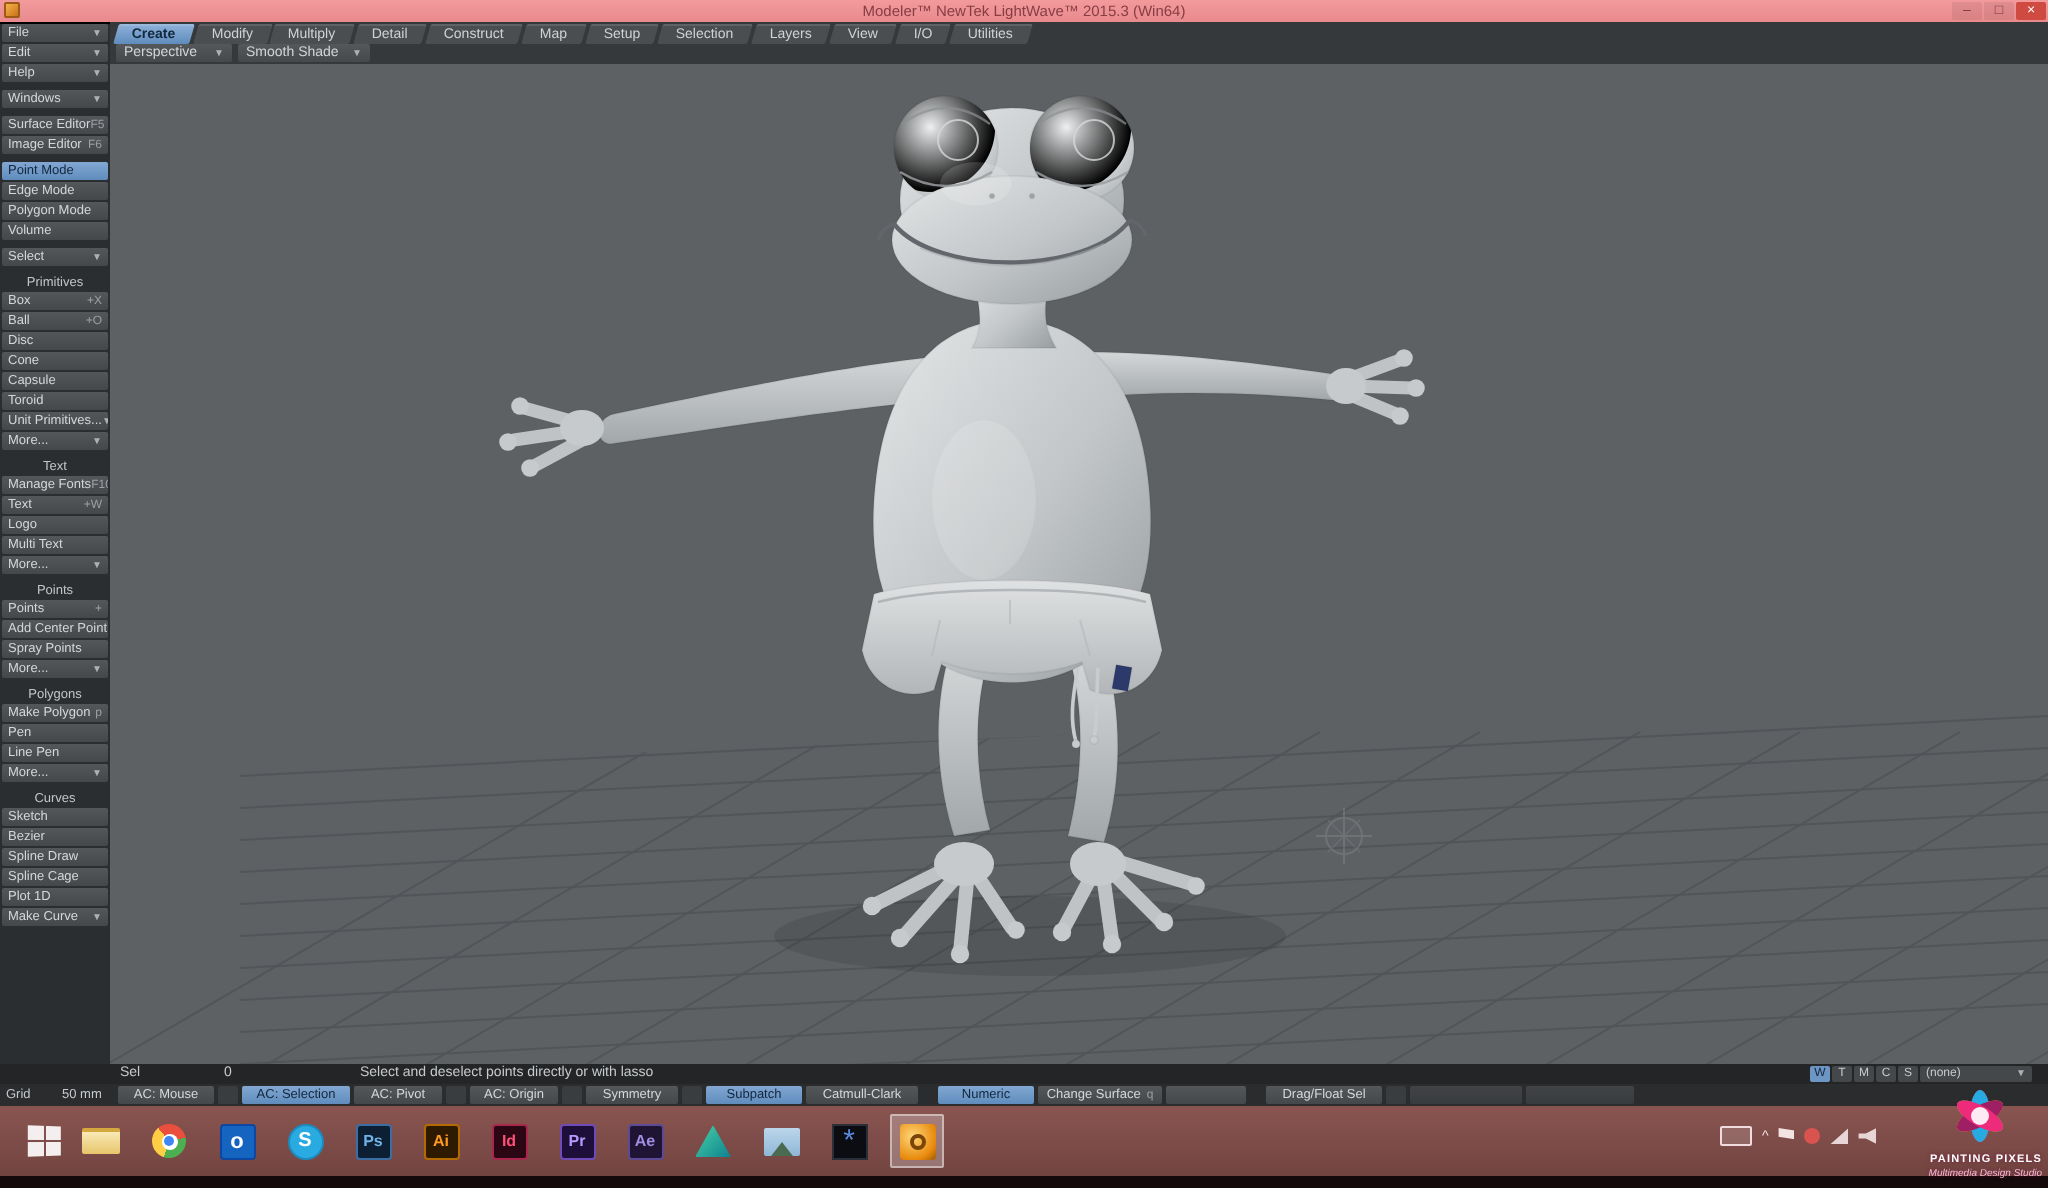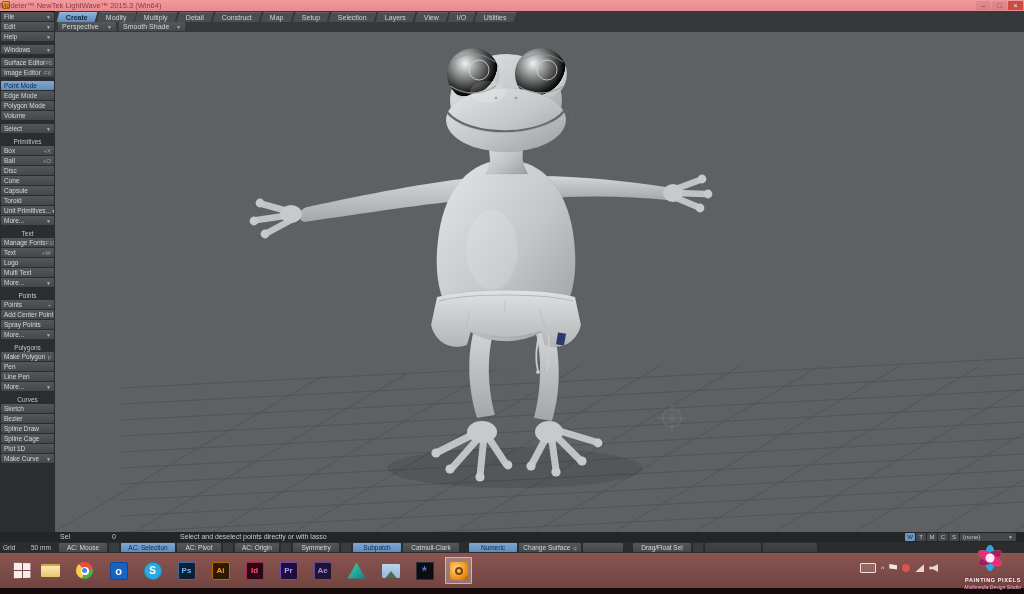--- a/index.html
+++ b/index.html
@@ -3,21 +3,21 @@
 <meta charset="utf-8">
 <style>
   *{box-sizing:border-box;margin:0;padding:0}
   html,body{width:1024px;height:594px;overflow:hidden}
   body{position:relative;font-family:"Liberation Sans",sans-serif;background:#000;-webkit-font-smoothing:antialiased}
   .abs{position:absolute}
 
   
   .titlebar{left:0;top:0;width:1024px;height:11px;background:linear-gradient(#f29a9c,#e98a8d);z-index:5}
   .appicon{left:2px;top:1px;width:8px;height:8px;background:linear-gradient(135deg,#f5b24a,#c9731a);border:1px solid #9c5a14;border-radius:1px}
-  .wtitle{left:0;top:0;width:1024px;height:11px;text-align:left;font-size:7.5px;line-height:11px;color:#873e43}
+  .wtitle{left:0;top:0;width:1024px;height:11px;text-align:center;font-size:7.5px;line-height:11px;color:#873e43}
   .winbtns{right:1px;top:1px;display:flex;gap:1px}
   .wb{width:15px;height:9px;display:flex;align-items:center;justify-content:center;font-size:7px;color:#7d383c;background:rgba(0,0,0,.07);border-radius:1px}
   .wb.close{background:#cf4a40;color:#fff}
 
   
   .menurow1{left:55px;top:11px;right:0;height:11px;background:#36393b;z-index:4}
   .tabs{position:absolute;left:3px;top:1px;display:flex;gap:2px}
   .tab{height:10px;padding:0 8px;background:#4b4e51;transform:skewX(-16deg);border-radius:1px;display:flex;align-items:center;box-shadow:inset 0 1px 0 rgba(255,255,255,.12)}
   .tab>span{transform:skewX(16deg);font-size:7px;color:#cfd3d6;white-space:nowrap}
   .tab.active{background:linear-gradient(#8fb2d9,#5f8cbd)}

